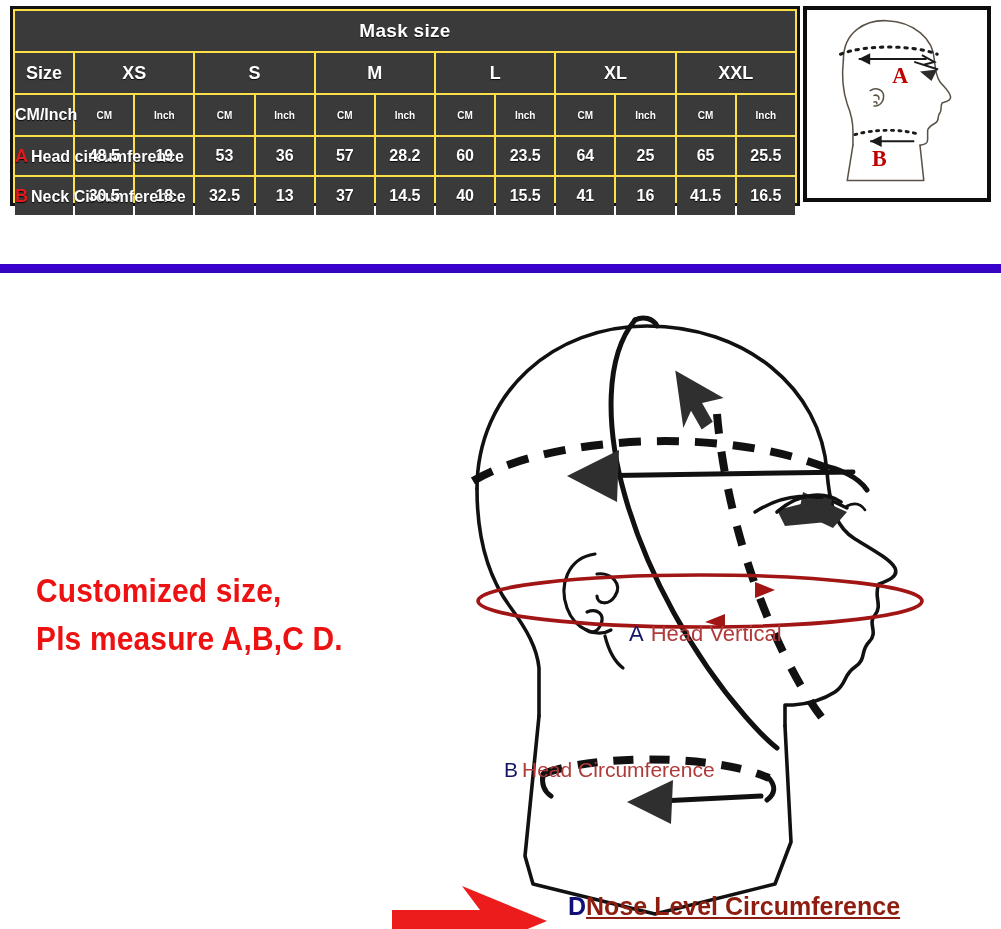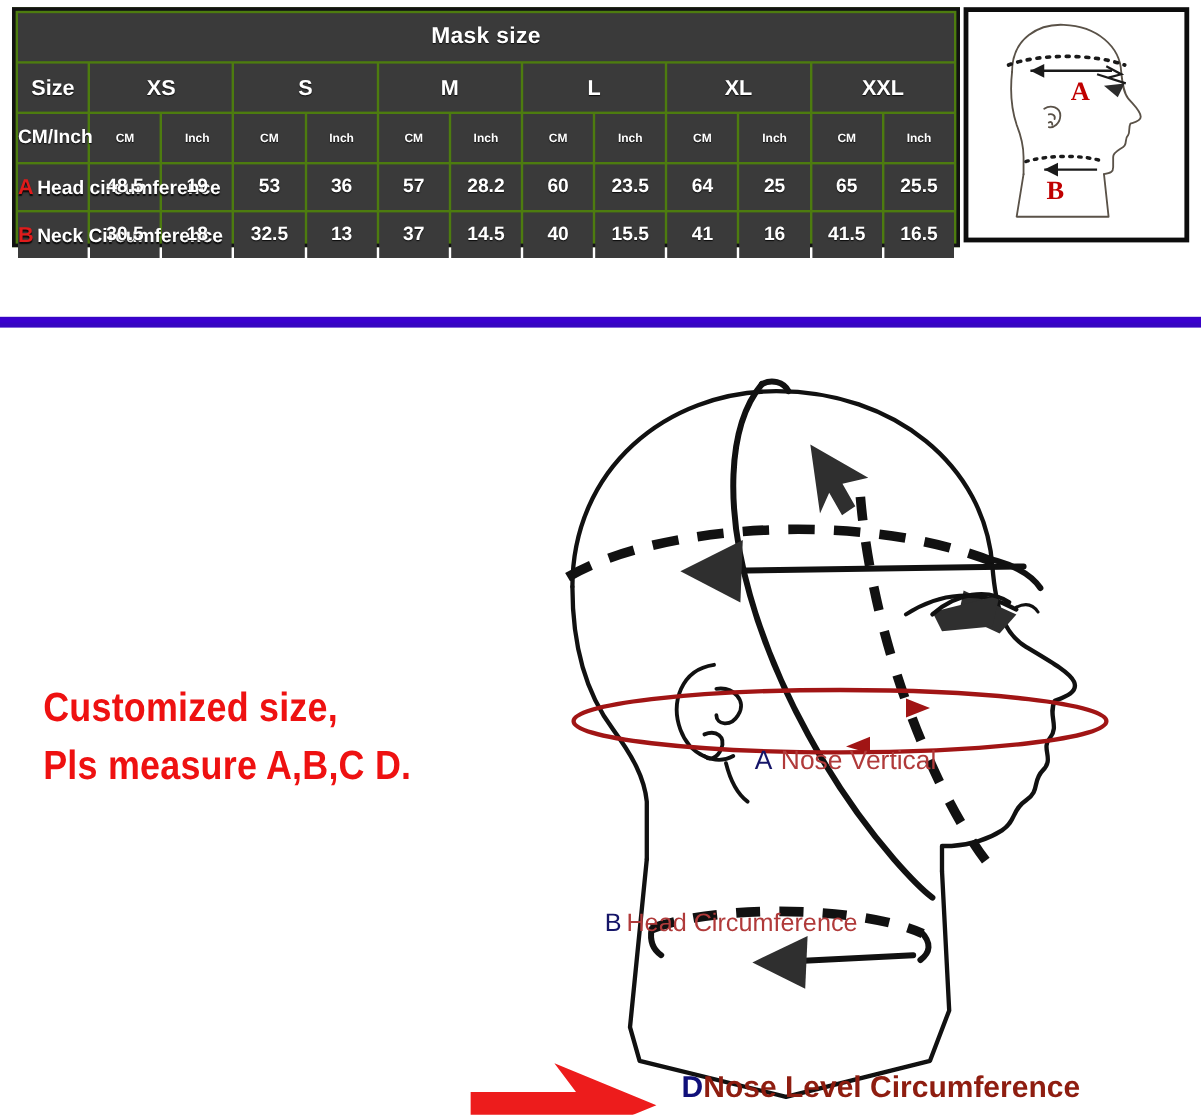--- a/index.html
+++ b/index.html
@@ -3,21 +3,21 @@
 <meta charset="utf-8">
 <style>
   html,body{margin:0;padding:0;background:#ffffff;}
   body{width:1001px;height:929px;position:relative;overflow:hidden;
        font-family:"Liberation Sans",sans-serif;}
 
   
   #chart-block{position:absolute;left:0;top:0;width:1001px;height:212px;}
 
   #size-table{position:absolute;left:10px;top:6px;width:790px;height:200px;
-              background:#4d7c0f;border:3px solid #121212;box-sizing:border-box;}
+              background:#fde047;border:3px solid #121212;box-sizing:border-box;}
   table.sz{border-collapse:separate;border-spacing:2px;width:100%;height:100%;
            table-layout:fixed;}
   table.sz td{background:#3a3a3a;color:#ffffff;text-align:center;
               vertical-align:middle;font-weight:bold;
               font-family:"Liberation Sans",sans-serif;
               text-shadow:0 1px 1px rgba(0,0,0,.85);padding:0;}
   td.title{font-size:19px;height:36px;letter-spacing:.3px;}
   td.rowlab{text-align:left;padding-left:7px;font-size:16px;white-space:nowrap;}
   td.sizehdr{font-size:18px;}
   td.unit{font-size:10px;}
@@ -56,21 +56,21 @@
   .dlab{position:absolute;white-space:nowrap;font-weight:normal;
         font-family:"Liberation Sans",sans-serif;}
   .dlab .key{color:#151568;font-weight:normal;}
   .dlab .txt{color:#b03a3a;}
   #lab-a{left:629px;top:345px;font-size:22px;}
   #lab-a .key{margin-right:7px;}
   #lab-b{left:504px;top:482px;font-size:21px;}
   #lab-b .key{margin-right:4px;}
   #lab-d{left:568px;top:616px;font-size:25px;font-weight:bold;}
   #lab-d .key{color:#10107a;font-weight:bold;}
-  #lab-d .txt{color:#8e1d10;font-weight:bold;}
+  #lab-d .txt{color:#8e1d10;font-weight:bold;text-decoration:underline;}
 </style>
 </head>
 <body>
 
 <div id="chart-block">
 
   <div id="size-table">
     <table class="sz">
       <tbody>
           <tr class="r1">
@@ -281,21 +281,21 @@
       <g fill="none" stroke="#111111" stroke-width="5" stroke-linecap="round">
         <path d="M88 478 C86 490 90 496 96 500"></path>
         <path d="M312 480 C322 490 320 498 312 504"></path>
         <path d="M306 500 L186 506"></path>
       </g>
       <polygon points="172,506 218,484 216,528" fill="#2f2f2f"></polygon>
     </svg>
   </div>
 
   <div class="dlab" id="lab-a">
-    <span class="key">A</span><span class="txt">Nose Vertical</span>
+    <span class="key">A</span><span class="txt">Head Vertical</span>
   </div>
 
   <div class="dlab" id="lab-b">
     <span class="key">B</span><span class="txt">Head Circumference</span>
   </div>
 
   <div class="dlab" id="lab-d">
     <span class="key">D</span><span class="txt">Nose Level Circumference</span>
   </div>
 

